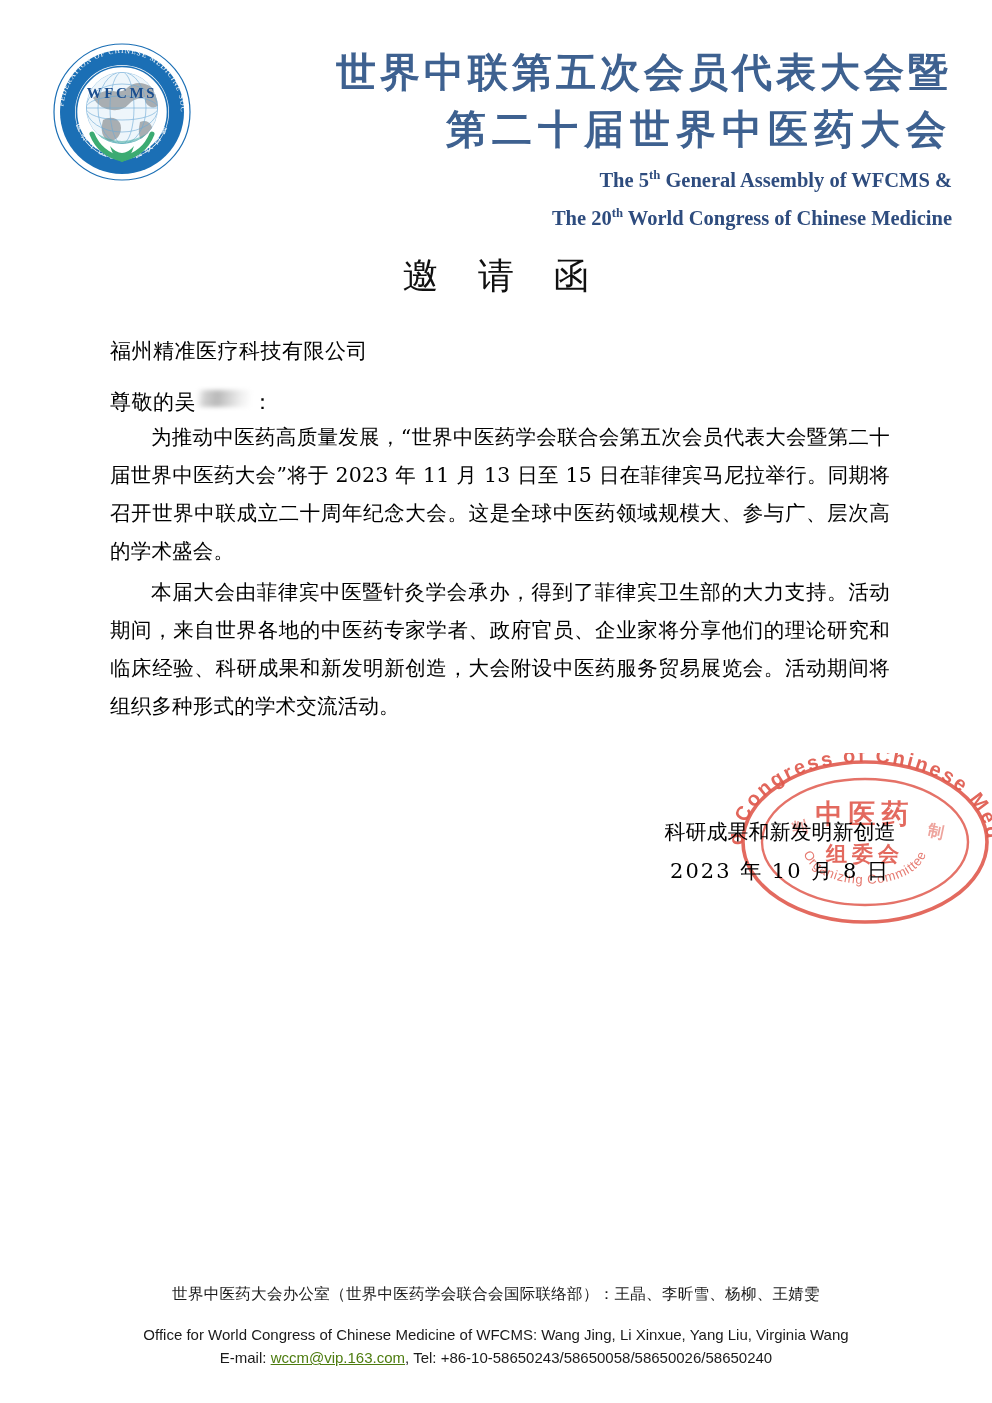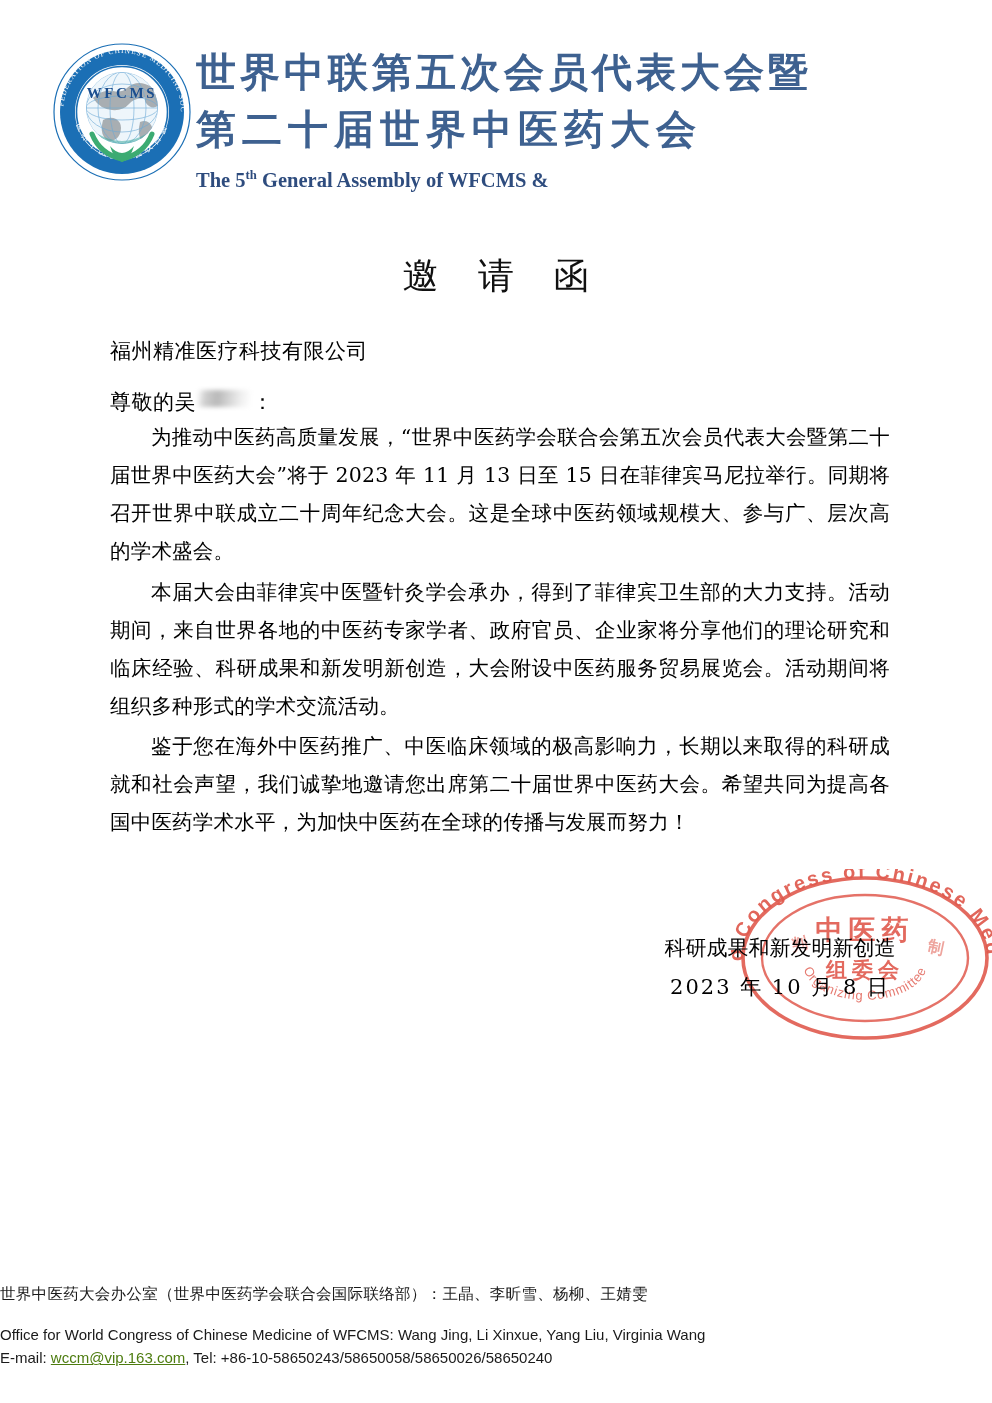--- a/index.html
+++ b/index.html
@@ -33,21 +33,21 @@
     width: 148px;
     height: 148px;
   }
   .logo-wrap svg { display: block; }
 
   .header-titles {
     position: absolute;
     left: 196px;
     right: 40px;
     top: 44px;
-    text-align: left;
+    text-align: right;
   }
   .title-cn {
     font-family: "DejaVu Serif", "Liberation Serif", serif;
     color: #3e6190;
     font-size: 40px;
     line-height: 1.42;
     letter-spacing: 4px;
     font-weight: 600;
     white-space: nowrap;
   }
@@ -148,21 +148,21 @@
     color: #000;
   }
   .sign-date { letter-spacing: 2px; }
 
   
   .footer {
     position: absolute;
     left: 0;
     right: 0;
     bottom: 33px;
-    text-align: left;
+    text-align: center;
     line-height: 1.58;
   }
   .footer-cn {
     font-family: "DejaVu Serif", "Liberation Serif", serif;
     font-size: 15.5px;
     color: #1a1a1a;
     letter-spacing: 0.3px;
   }
   .footer-en {
     font-family: "Liberation Sans", "DejaVu Sans", sans-serif;
@@ -232,38 +232,38 @@
         </g>
         <path d="M62 108 q12 14 24 0 q-4 14 -12 16 q-8 -2 -12 -16 z" fill="#3cab72"></path>
         <text x="74" y="60" text-anchor="middle" font-family="'Liberation Serif',serif" font-weight="bold" font-size="15" fill="#1b4e8e" letter-spacing="2.6">WFCMS</text>
       </svg>
     </div>
 
     <div class="header-titles">
       <div class="title-cn">世界中联第五次会员代表大会暨</div>
       <div class="title-cn line2">第二十届世界中医药大会</div>
       <div class="title-en"><span>The 5</span><sup>th</sup><span> General Assembly of WFCMS &amp;</span></div>
+      <div class="title-en"><span>The 20</span><sup>th</sup><span> World Congress of Chinese Medicine</span></div>
     </div>
   </div>
 
   <div class="doc-title">邀 请 函</div>
 
   <div class="letter">
 
     <div class="recipient">福州精准医疗科技有限公司</div>
 
     <div class="salutation">
       <span>尊敬的吴</span>
       <span class="redacted"></span>
       <span>：</span>
     </div>
 
     <p class="para">为推动中医药高质量发展，“世界中医药学会联合会第五次会员代表大会暨第二十届世界中医药大会”将于 2023 年 11 月 13 日至 15 日在菲律宾马尼拉举行。同期将召开世界中联成立二十周年纪念大会。这是全球中医药领域规模大、参与广、层次高的学术盛会。</p>
     <p class="para">本届大会由菲律宾中医暨针灸学会承办，得到了菲律宾卫生部的大力支持。活动期间，来自世界各地的中医药专家学者、政府官员、企业家将分享他们的理论研究和临床经验、科研成果和新发明新创造，大会附设中医药服务贸易展览会。活动期间将组织多种形式的学术交流活动。</p>
-    <p class="para">鉴于您在海外中医药推广、中医临床领域的极高影响力，长期以来取得的科研成就和社会声望，我们诚挚地邀请您出席第二十届世界中医药大会。希望共同为提高各国中医药学术水平，为加快中医药在全球的传播与发展而努力！</p>
 
     <div class="sign-block">
 
       <div class="seal">
         <svg width="268" height="178" viewBox="0 0 268 178" aria-hidden="true">
           <defs>
             <path id="sealOuterTop" d="M 134 89 m -122 0 a 122 80 0 1 1 244 0" fill="none"></path>
             <path id="sealInnerEn" d="M 134 95 m -62 0 a 62 36 0 0 0 124 0" fill="none"></path>
           </defs>
           <g fill="none" stroke="#dd4b3e" stroke-width="3.6" opacity="0.9">

